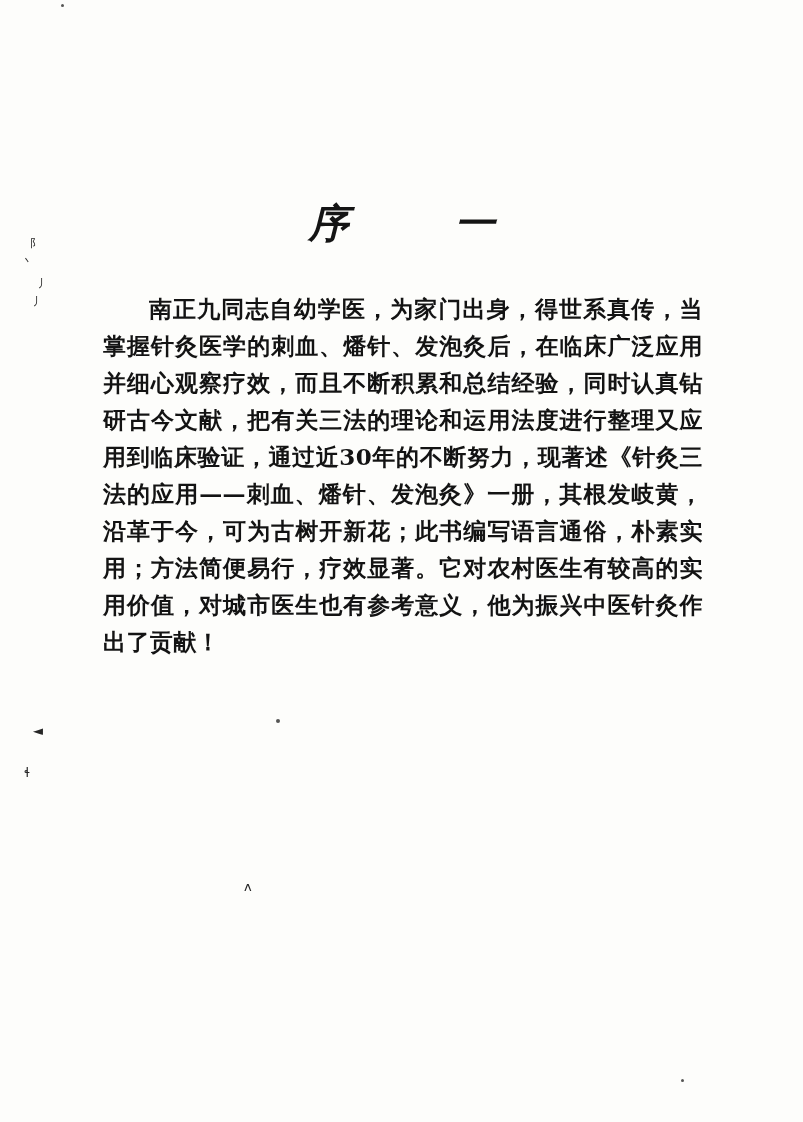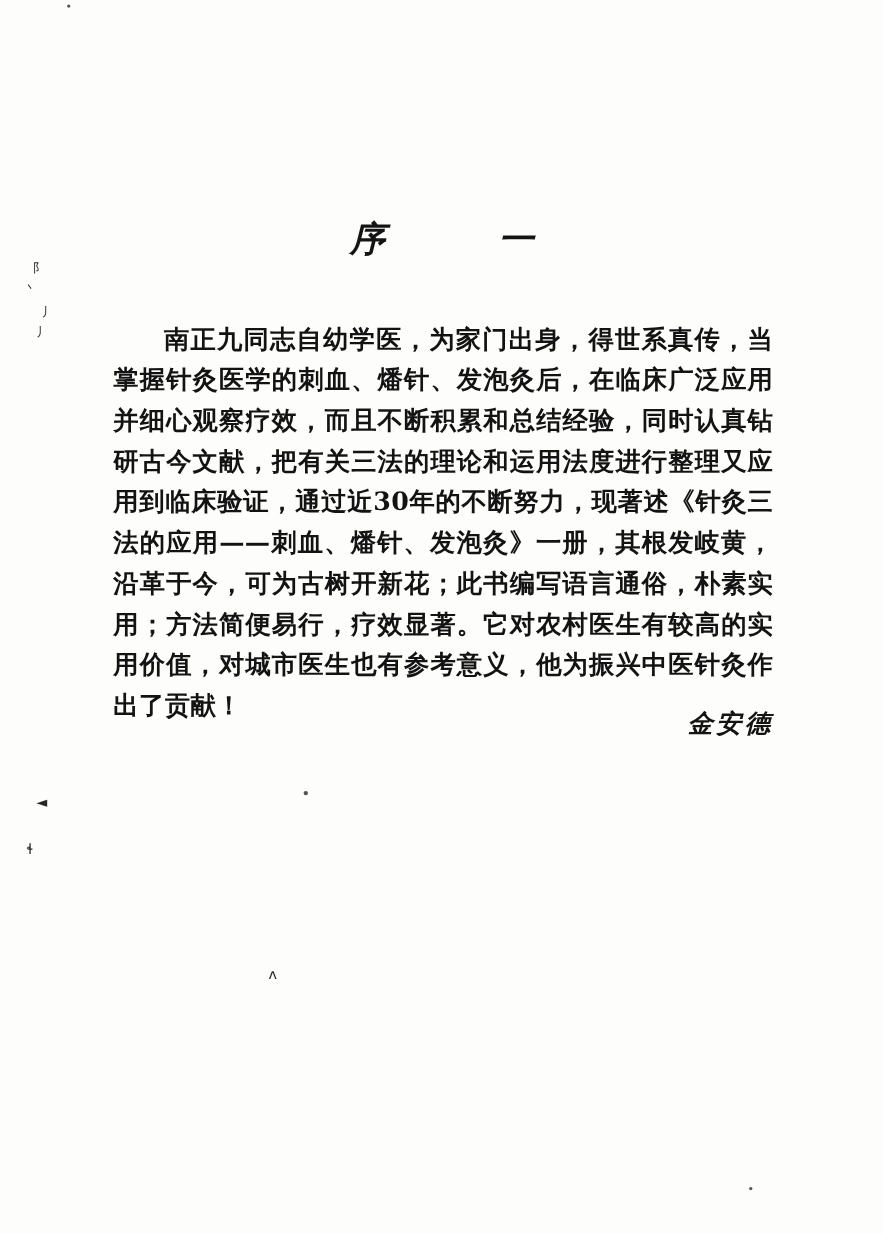--- a/index.html
+++ b/index.html
@@ -26,21 +26,21 @@
     opacity: 0.8;
   }
   .page-title {
     position: absolute;
     top: 196px;
     left: 0;
     width: 100%;
     text-align: center;
     font-family: "DejaVu Serif", "Liberation Serif", serif;
     font-weight: bold;
-    font-size: 32px;
+    font-size: 40px;
     letter-spacing: 46px;
     text-indent: 46px;
     color: #141414;
     font-style: italic;
   }
   .body-block {
     position: absolute;
     top: 290px;
     left: 103px;
     width: 600px;
@@ -80,21 +80,20 @@
 <body>
 
 <div class="page">
 
   <div class="page-title">序 一</div>
 
   <div class="body-block">
     <div class="body-text">南正九同志自幼学医，为家门出身，得世系真传，当掌握针灸医学的刺血、燔针、发泡灸后，在临床广泛应用并细心观察疗效，而且不断积累和总结经验，同时认真钻研古今文献，把有关三法的理论和运用法度进行整理又应用到临床验证，通过近30年的不断努力，现著述《针灸三法的应用——刺血、燔针、发泡灸》一册，其根发岐黄，沿革于今，可为古树开新花；此书编写语言通俗，朴素实用；方法简便易行，疗效显著。它对农村医生有较高的实用价值，对城市医生也有参考意义，他为振兴中医针灸作出了贡献！</div>
   </div>
 
-  <div class="signature">金安德</div>
 
   <div class="mark" style="left:30px; top:238px;">阝</div>
   <div class="mark" style="left:22px; top:256px;">丶</div>
   <div class="mark" style="left:38px; top:278px;">丿</div>
   <div class="mark" style="left:33px; top:296px;">丿</div>
   <div class="mark" style="left:33px; top:724px; font-size:13px;">◄</div>
   <div class="mark" style="left:24px; top:766px; font-size:13px;">ɬ</div>
   <div class="mark" style="left:244px; top:880px; font-size:13px;">ʌ</div>
 
   <div class="speckle" style="left:276px; top:719px; width:4px; height:4px;"></div>

